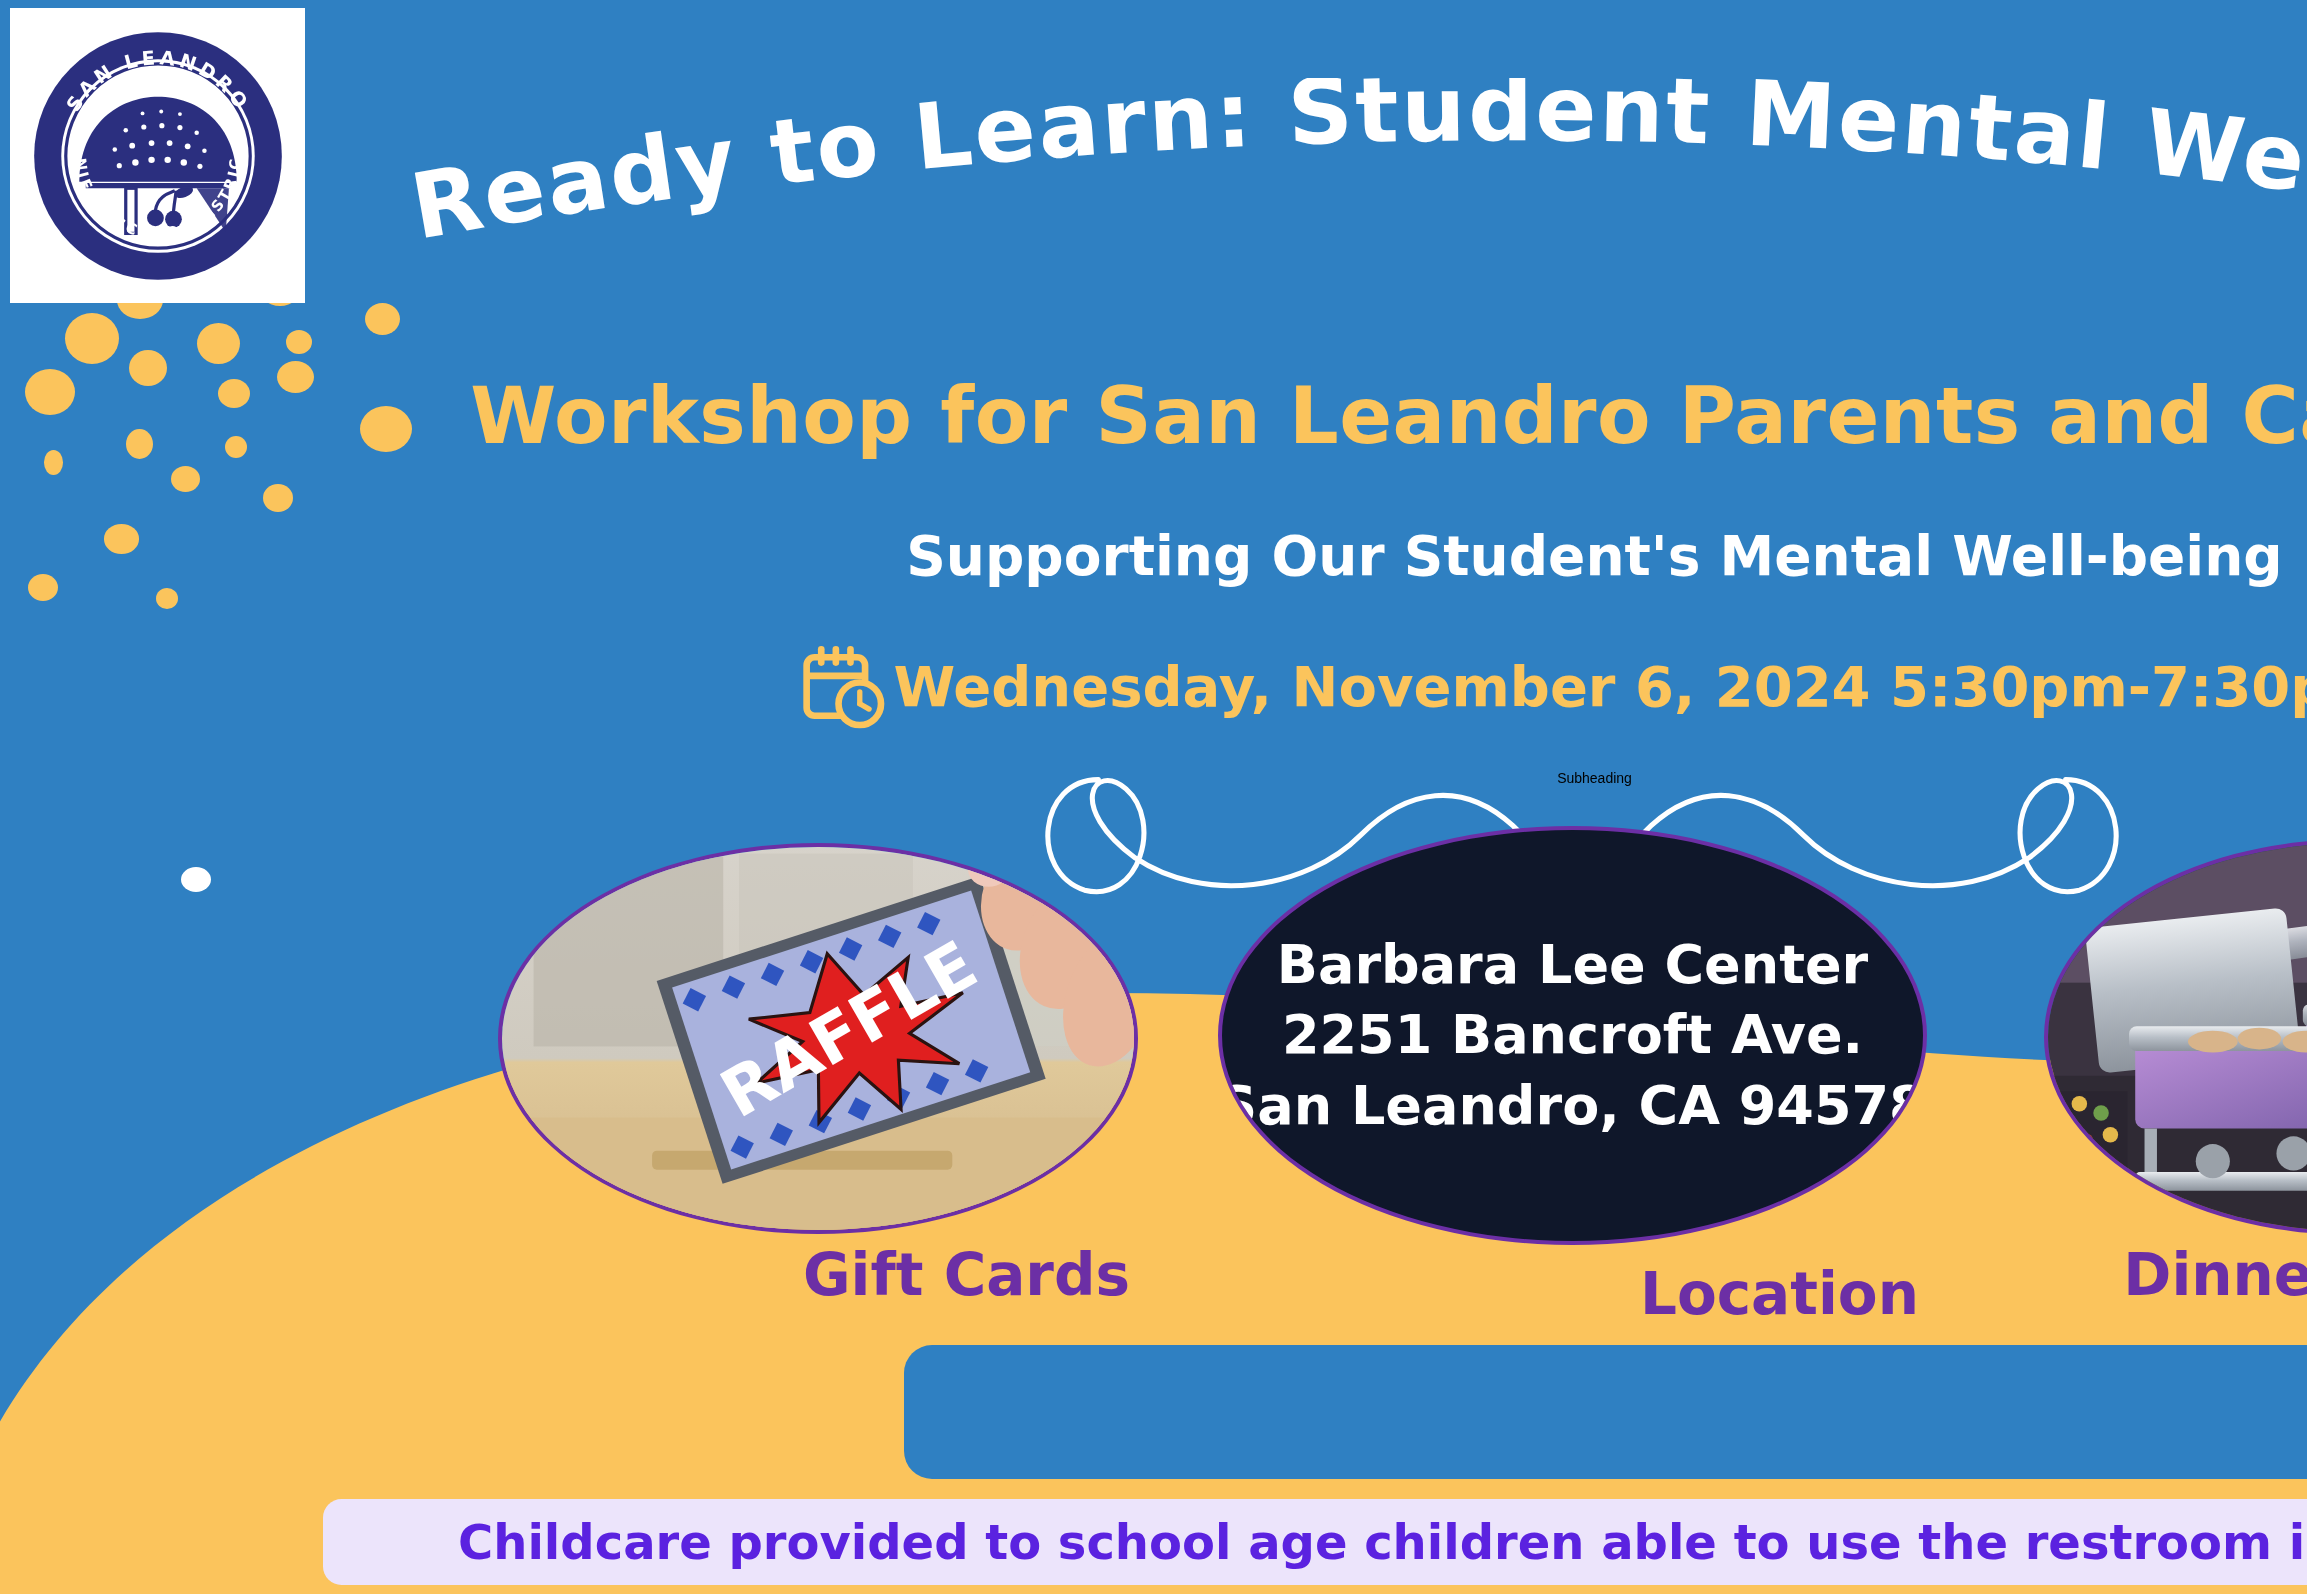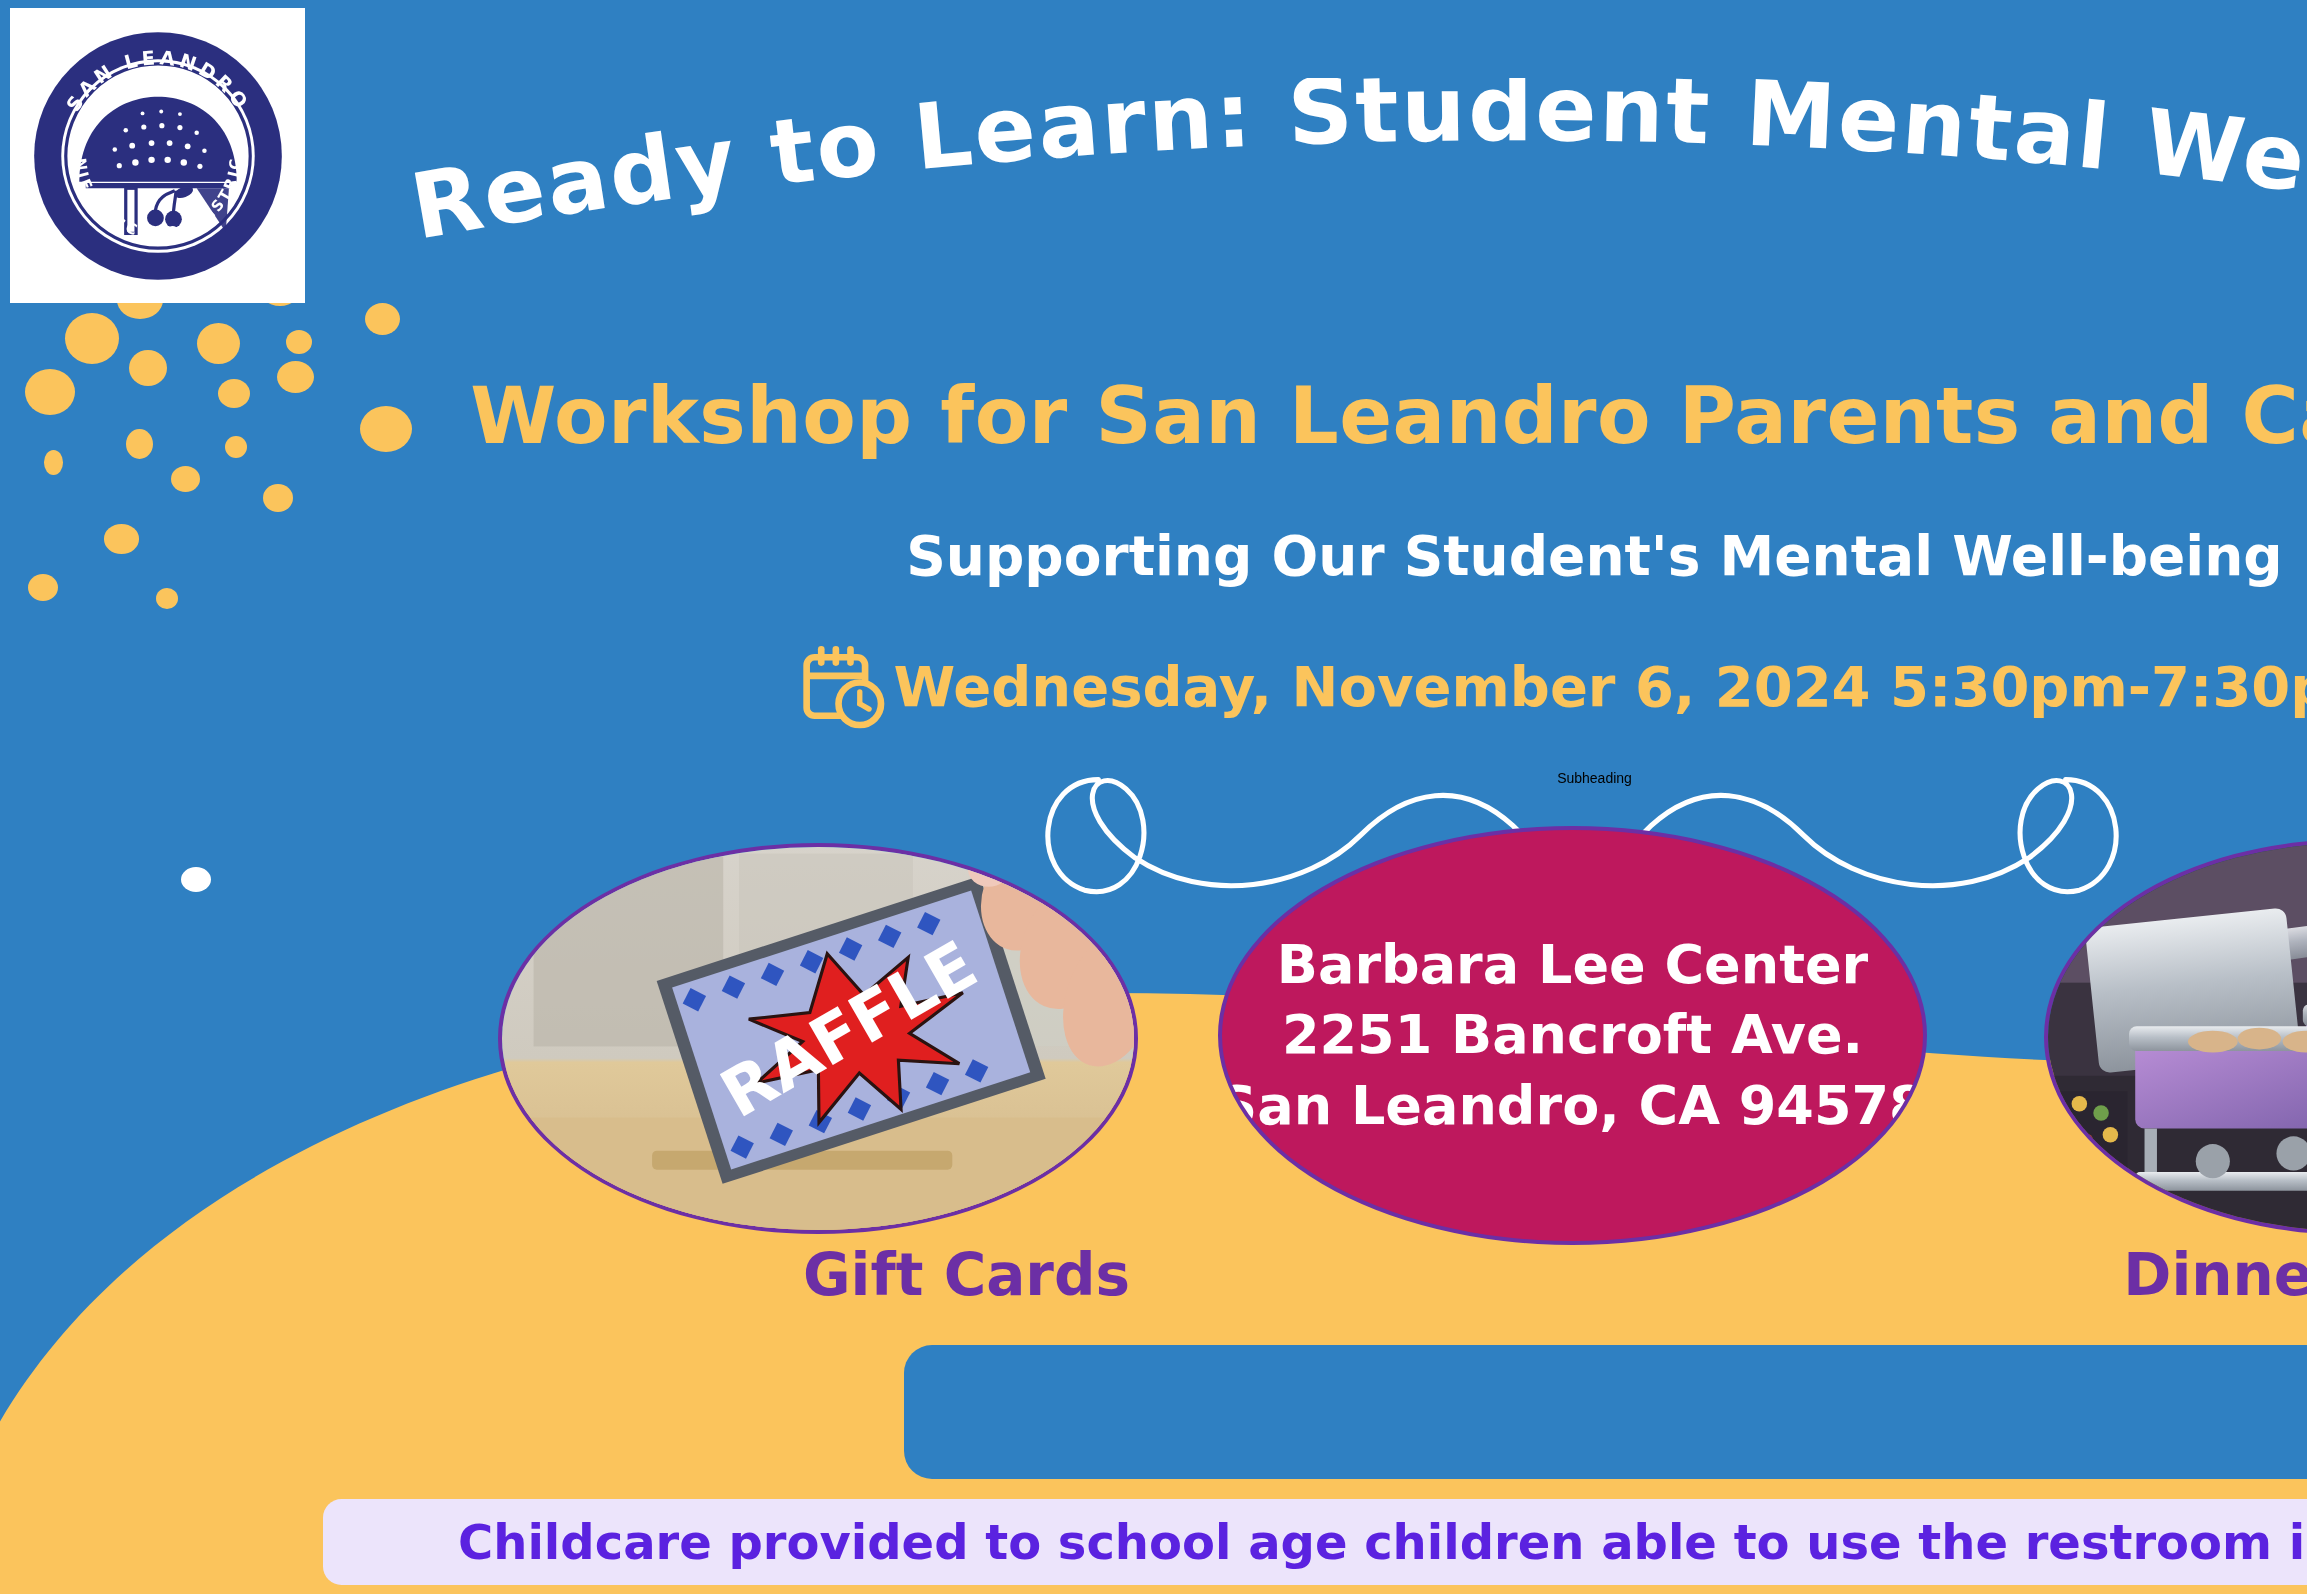--- a/index.html
+++ b/index.html
@@ -125,21 +125,21 @@
   .oval {
     position: absolute;
     border: 4.2px solid #6c2fa5;
     border-radius: 50% / 50%;
     overflow: hidden;
   }
   #photo-raffle  { left: 498px; top: 843px; width: 632px; height: 383px; }
   #photo-dinner  { left: 2044px; top: 839px; width: 609px; height: 388px; }
   #location-oval {
     left: 1218px; top: 826px; width: 701px; height: 411px;
-    background: #be185d;
+    background: #0f172a;
     display: flex; align-items: center; justify-content: center;
     flex-direction: column;
   }
   #location-oval .addr-line {
     font-family: "DejaVu Sans", sans-serif;
     font-weight: bold;
     font-size: 54px;
     color: #ffffff;
     line-height: 1.30;
     white-space: nowrap;
@@ -446,20 +446,21 @@
           <circle cx="12" cy="190" r="5" fill="#8d4bb5"></circle>
         <circle cx="28" cy="192" r="5" fill="#c94b4b"></circle>
           <circle cx="44" cy="188" r="5" fill="#e5b94b"></circle>
         <circle cx="16" cy="208" r="5" fill="#6f9f4b"></circle>
           <circle cx="34" cy="210" r="5" fill="#8d4bb5"></circle>
       </g>
     </svg>
   </div>
 
   <div class="caption" id="cap-gift">Gift Cards</div>
+  <div class="caption" id="cap-location">Location</div>
   <div class="caption" id="cap-dinner">Dinner Provided</div>
 
   <div id="register-banner">
   </div>
 
   <div id="childcare-strip">
     <div class="cc-text">Childcare provided to school age children able to use the restroom independently.</div>
   </div>
 
 </div>

